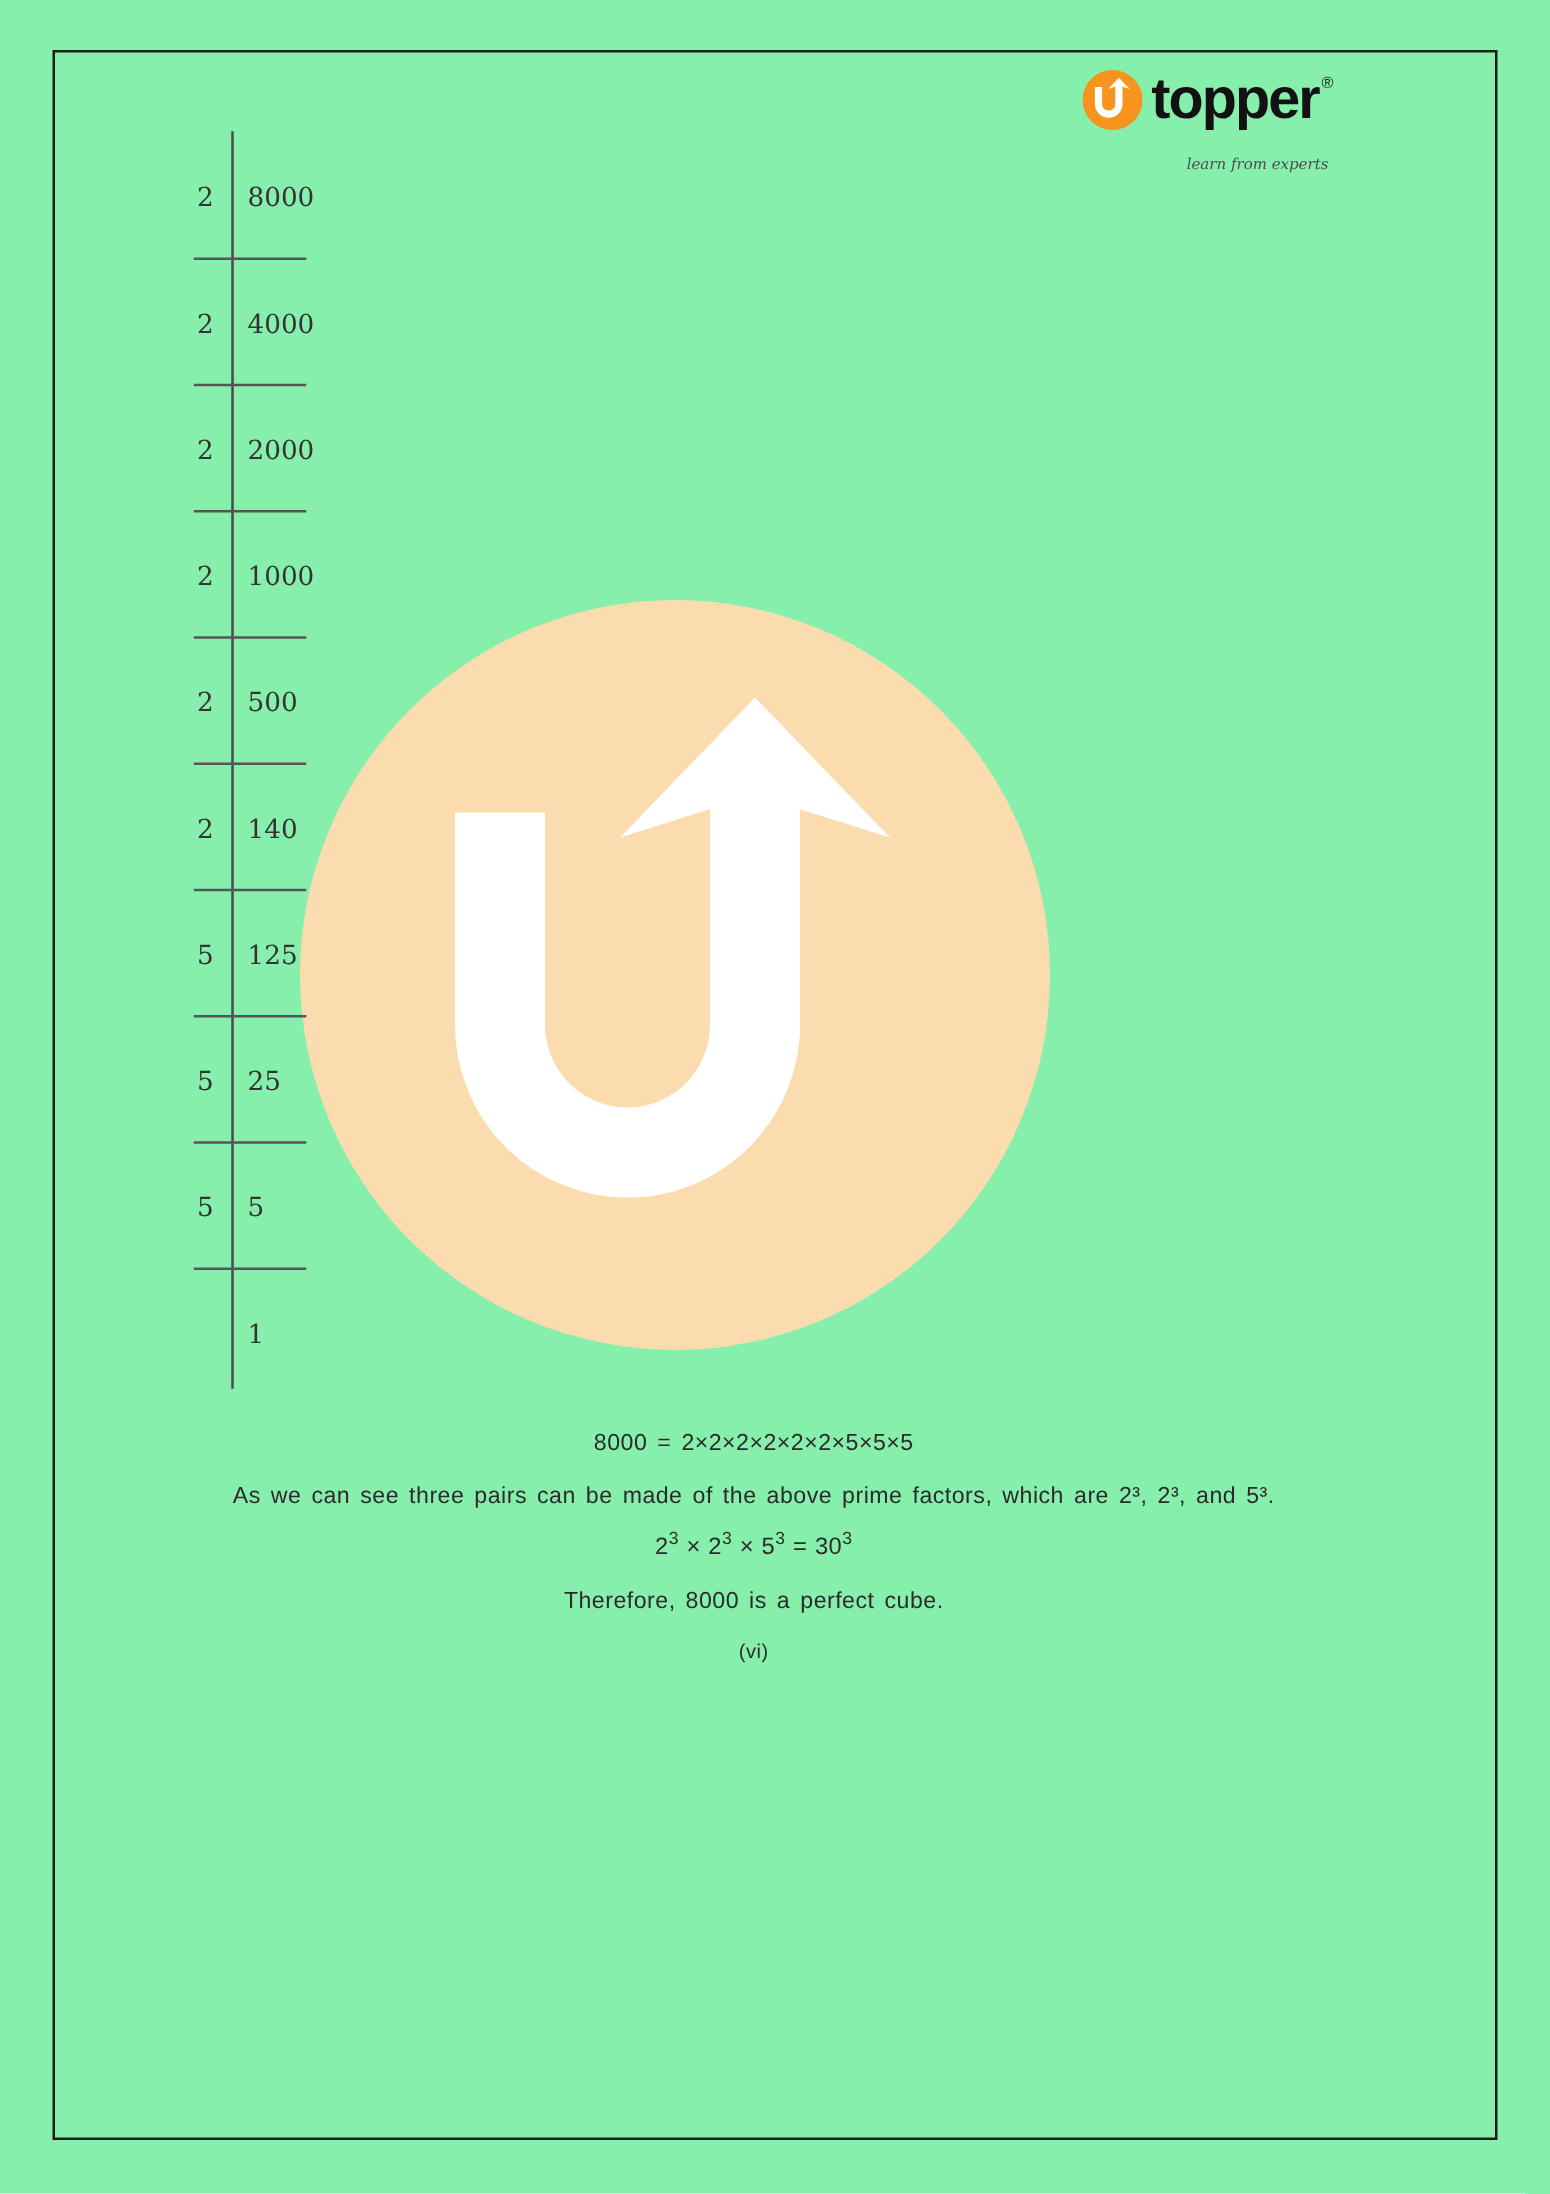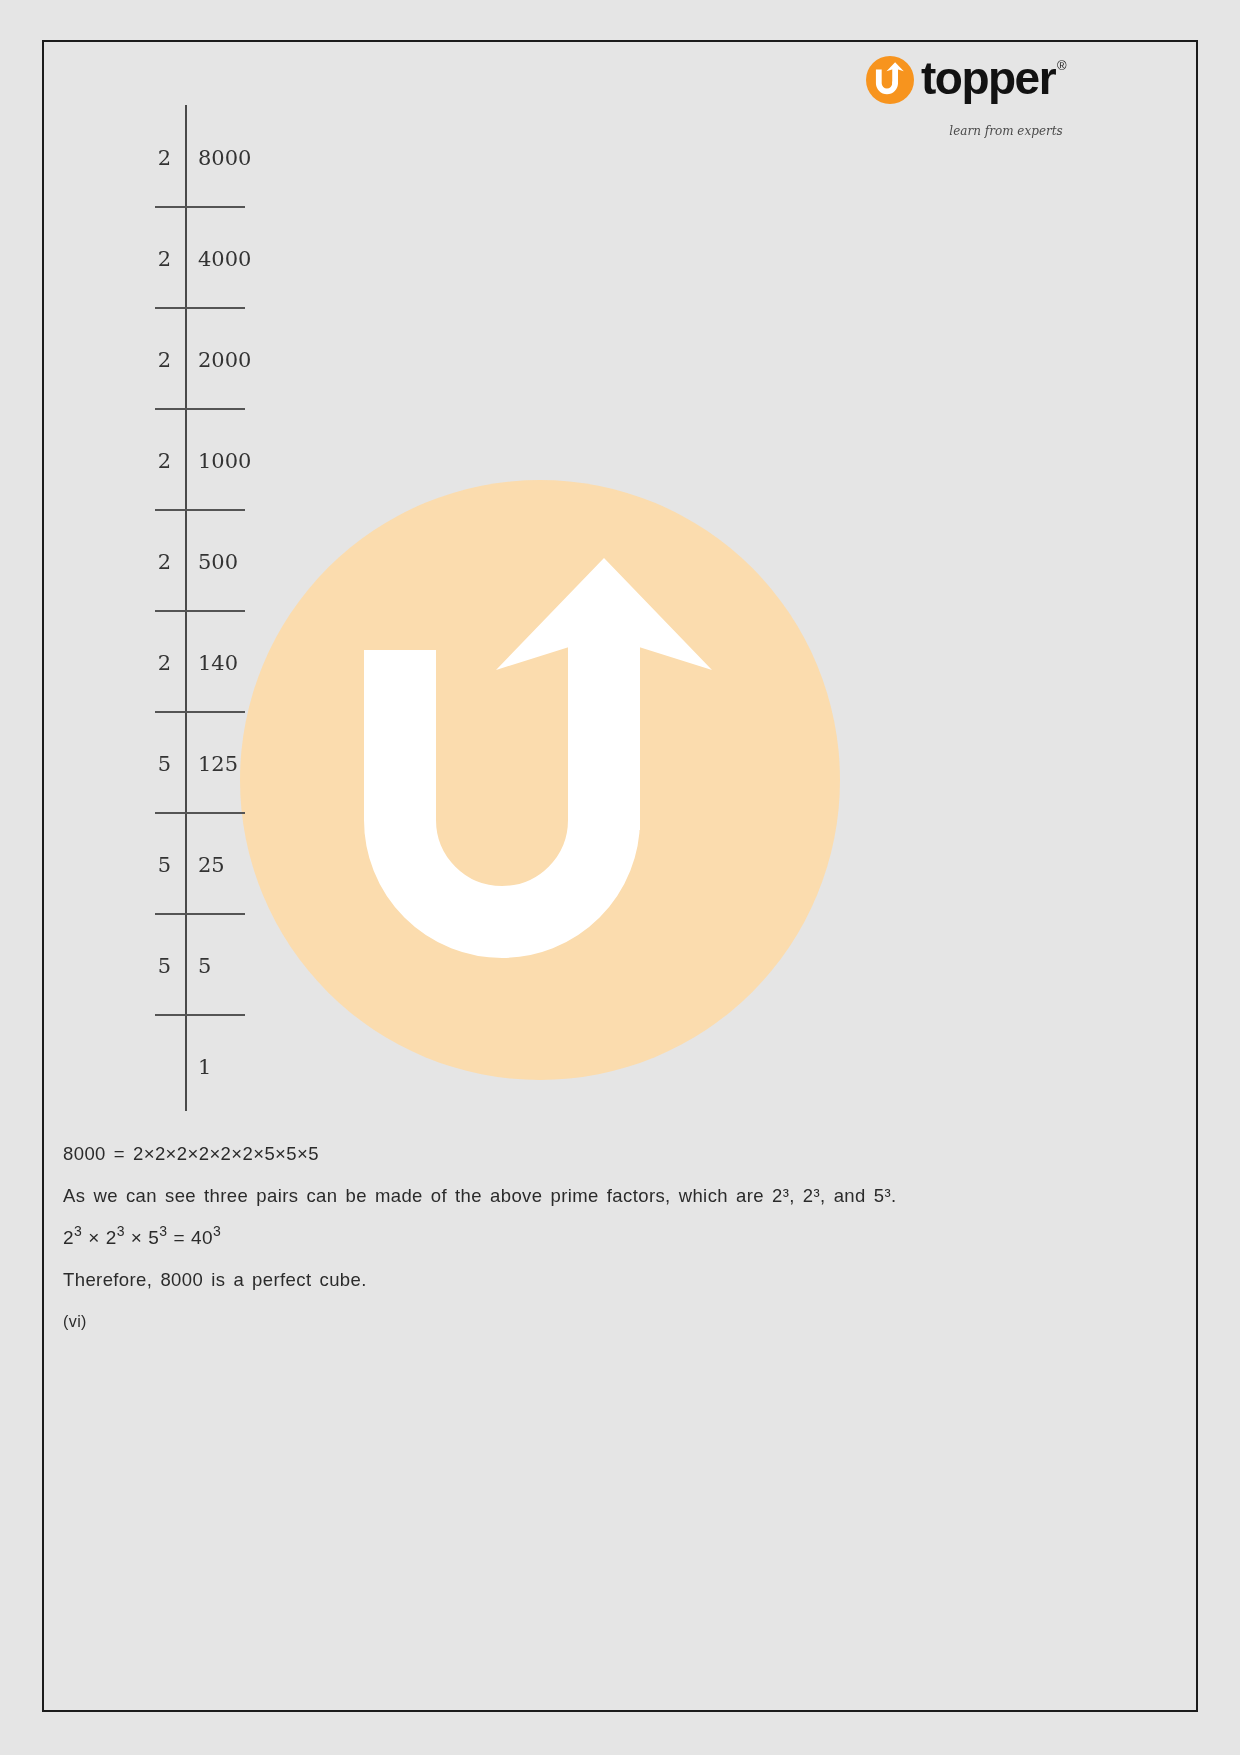--- a/index.html
+++ b/index.html
@@ -3,21 +3,21 @@
 <meta charset="utf-8">
 <style>
   * { margin: 0; padding: 0; box-sizing: border-box; }
   html, body { background: #ffffff; }
   body { font-family: "Liberation Sans", sans-serif; }
 
   .page {
     position: relative;
     width: 1240px;
     height: 1755px;
-    background: #e5e5e5;
+    background: #86efac;
     overflow: hidden;
   }
 
   .frame {
     position: absolute;
     left: 42px; top: 40px;
     width: 1156px; height: 1672px;
     border: 2px solid #1c1c1c;
   }
 
@@ -109,21 +109,21 @@
     position: absolute;
     left: 63px; top: 1142px;
     width: 1080px;
     z-index: 2;
     font-size: 18.5px;
     line-height: 23px;
     letter-spacing: 0.4px;
     word-spacing: 2.5px;
     color: #2b2b2b;
   }
-  .content p { margin: 0 0 19px 0; }
+  .content p { margin: 0 0 19px 0; text-align: center; }
   .equation { font-size: 19px; }
   .equation sup { font-size: 14px; line-height: 0; position: relative; top: -1px; }
   .equation .op { margin: 0 6px; }
   .part-label { font-size: 16px; }
 </style>
 </head>
 <body>
 
 <div class="page">
 
@@ -204,18 +204,18 @@
         <div class="frow">
           <span class="divisor"></span>
           <span class="quotient">1</span>
         </div>
       </div>
   </div>
 
   <div class="content">
     <p>8000 = 2×2×2×2×2×2×5×5×5</p>
     <p>As we can see three pairs can be made of the above prime factors, which are 2³, 2³, and 5³.</p>
-    <p class="equation"><span>2</span><sup>3</sup><span class="op">×</span><span>2</span><sup>3</sup><span class="op">×</span><span>5</span><sup>3</sup><span class="op">=</span><span>40</span><sup>3</sup></p>
+    <p class="equation"><span>2</span><sup>3</sup><span class="op">×</span><span>2</span><sup>3</sup><span class="op">×</span><span>5</span><sup>3</sup><span class="op">=</span><span>30</span><sup>3</sup></p>
     <p>Therefore, 8000 is a perfect cube.</p>
     <p class="part-label">(vi)</p>
   </div>
 
 </div>
 
 </body></html>

